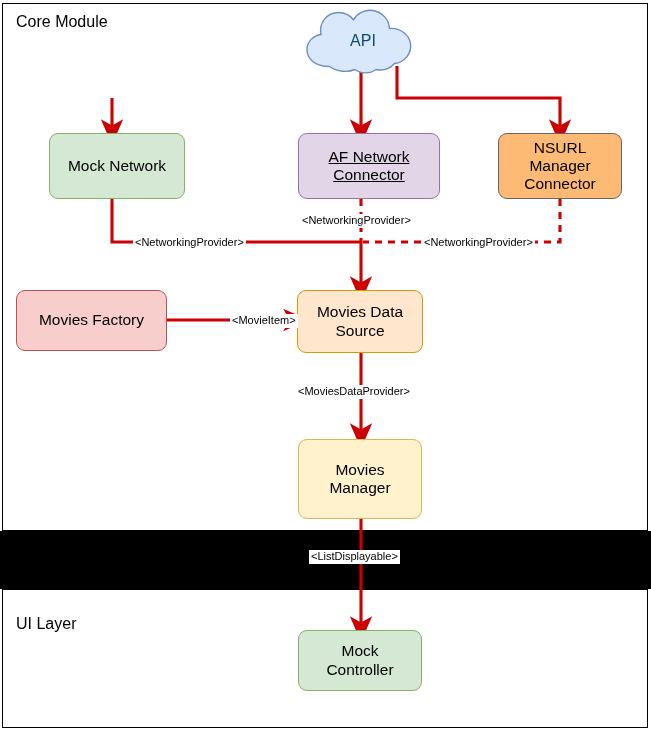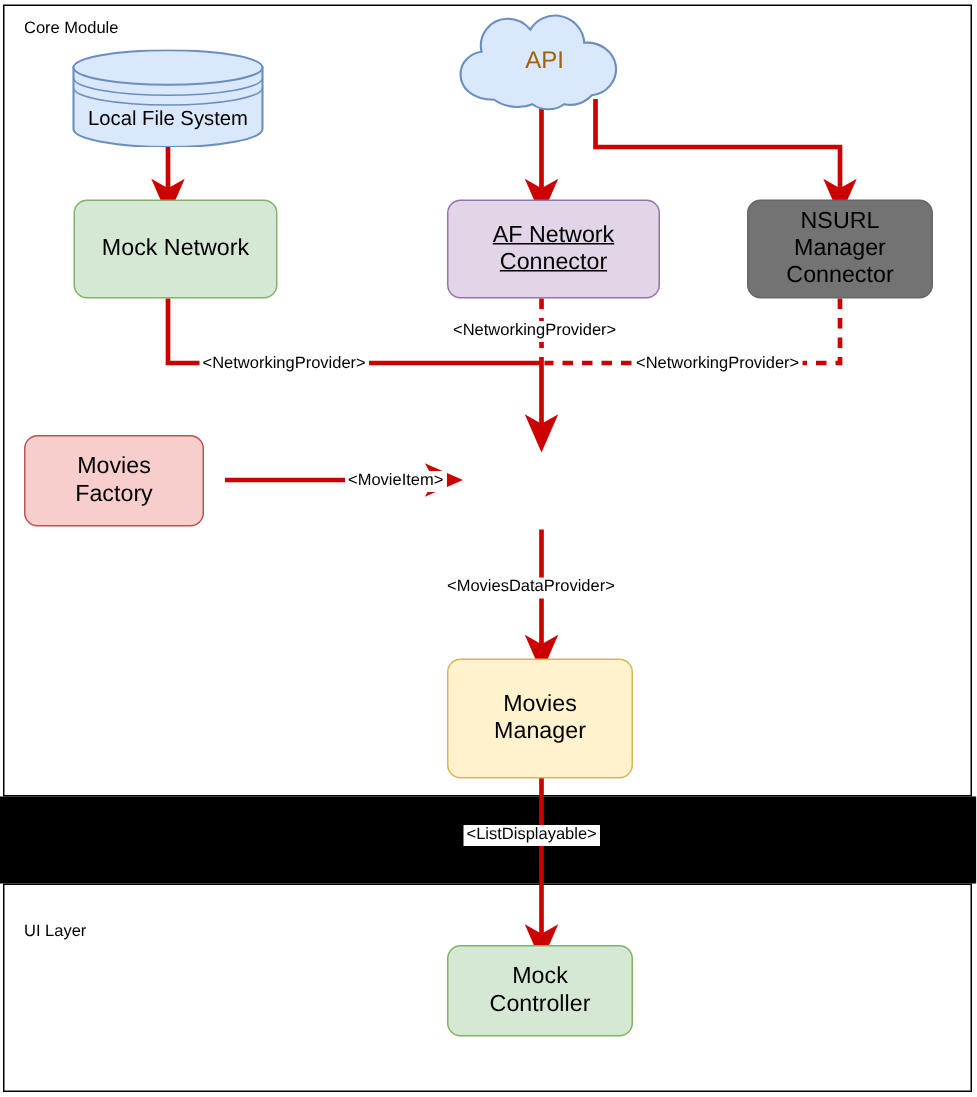--- a/index.html
+++ b/index.html
@@ -1,39 +1,39 @@
 <!DOCTYPE html>
 <html><head>
 <meta charset="utf-8">
 <style>
   html,body{margin:0;padding:0;background:#ffffff;}
   body{font-family:"Liberation Sans","DejaVu Sans",sans-serif;}
   #canvas{position:relative;width:651px;height:731px;background:#ffffff;overflow:hidden;}
 
   
   .container{position:absolute;box-sizing:border-box;border:1px solid #000000;background:transparent;}
-  .container-label{position:absolute;font-size:11px;color:#000;white-space:nowrap;line-height:1;}
+  .container-label{position:absolute;font-size:16px;color:#000;white-space:nowrap;line-height:1;}
 
   .black-band{position:absolute;background:#000000;}
 
   
   .node{position:absolute;box-sizing:border-box;border-radius:9px;border-width:1.6px;border-style:solid;
         display:flex;align-items:center;justify-content:center;text-align:center;
         font-size:15.5px;color:#000000;line-height:1.18;z-index:5;}
   .node span{display:block;padding:0 4px;}
 
   
   .cylinder{position:absolute;z-index:5;}
   .cylinder svg{display:block;}
   .cyl-label{position:absolute;left:0;right:0;text-align:center;font-size:13.5px;color:#000;}
 
   
   .cloud{position:absolute;z-index:5;}
   .cloud svg{display:block;}
-  .cloud-label{position:absolute;left:0;right:0;text-align:center;font-size:16px;color:#a16207;}
+  .cloud-label{position:absolute;left:0;right:0;text-align:center;font-size:16px;color:#0c4a6e;}
 
   
   #edges{position:absolute;left:0;top:0;width:651px;height:731px;z-index:3;}
 
   
   .edge-label{position:absolute;font-size:11px;color:#000000;white-space:nowrap;
               background:#ffffff;padding:0 2px;line-height:1.25;z-index:6;text-align:right;}
   .edge-label.on-black{background:#ffffff;}
 </style>
 </head>
@@ -76,29 +76,20 @@
     </g>
 
     <g stroke="#cc0000" stroke-width="3.1" fill="none" stroke-dasharray="7,6">
 
       <path d="M361,199 L361,242"></path>
 
       <path d="M560,199 L560,242 L363,242"></path>
     </g>
   </svg>
 
-  <div class="cylinder" style="left:48px;top:33px;width:128px;height:65px;">
-    <svg width="128" height="65" viewBox="0 0 128 65">
-      <path d="M1,12 L1,53 A63,12 0 0 0 127,53 L127,12 Z" fill="#dae8fc" stroke="#6c8ebf" stroke-width="1.4"></path>
-      <ellipse cx="64" cy="12" rx="63" ry="11.5" fill="#dae8fc" stroke="#6c8ebf" stroke-width="1.4"></ellipse>
-      <path d="M1,19 A63,11.5 0 0 0 127,19" fill="none" stroke="#6c8ebf" stroke-width="1.1"></path>
-      <path d="M1,25.5 A63,11.5 0 0 0 127,25.5" fill="none" stroke="#6c8ebf" stroke-width="1.1"></path>
-    </svg>
-    <div class="cyl-label" style="top:38px;">Local File System</div>
-  </div>
 
   <div class="cloud" style="left:304px;top:8px;width:118px;height:66px;">
     <svg width="118" height="66" viewBox="0 0 118 66">
       <path d="M25.5,58.5 C10,58.5 3,50 3,41.5 C3,33.5 9.5,27.5 17,26.5
                C14.5,15 23,4.5 34.5,4.5 C40.5,4.5 46,7.3 49.5,11.8
                C53.5,5 61,1.5 68.5,2.5 C78,3.8 85,11.5 85.5,20.5
                C96,19.5 105,26.5 106.5,35.5 C108,45.5 100.5,54.5 90.5,55.5
                C86,60.5 79,63 72,61.5 C66,66 57,66 51,61.5
                C44,64.5 33,64 25.5,58.5 Z" fill="#dae8fc" stroke="#6c8ebf" stroke-width="1.4"></path>
     </svg>
@@ -111,34 +102,40 @@
     </span>
   </div>
 
   <div class="node" style="left:298px;top:133px;width:142px;height:66px;background:#e1d5e7;border-color:#9673a6;text-decoration:underline;">
     <span>
       <span>AF Network</span>
       <span>Connector</span>
     </span>
   </div>
 
-  <div class="node" style="left:498px;top:133px;width:124px;height:66px;background:#737373;border-color:#666666;">
+  <div class="node" style="left:498px;top:133px;width:124px;height:66px;background:#fdba74;border-color:#666666;">
     <span>
       <span>NSURL</span>
       <span>Manager</span>
       <span>Connector</span>
     </span>
   </div>
 
-  <div class="node" style="left:16px;top:290px;width:120px;height:61px;background:#f8cecc;border-color:#b85450;">
+  <div class="node" style="left:16px;top:290px;width:151px;height:61px;background:#f8cecc;border-color:#b85450;">
     <span>
       <span>Movies Factory</span>
     </span>
   </div>
 
+  <div class="node" style="left:297px;top:290px;width:126px;height:63px;background:#ffe6cc;border-color:#d79b00;">
+    <span>
+      <span>Movies Data</span>
+      <span>Source</span>
+    </span>
+  </div>
 
   <div class="node" style="left:298px;top:439px;width:124px;height:80px;background:#fff2cc;border-color:#d6b656;">
     <span>
       <span>Movies</span>
       <span>Manager</span>
     </span>
   </div>
 
   <div class="node" style="left:298px;top:630px;width:124px;height:61px;background:#d5e8d4;border-color:#82b366;">
     <span>

